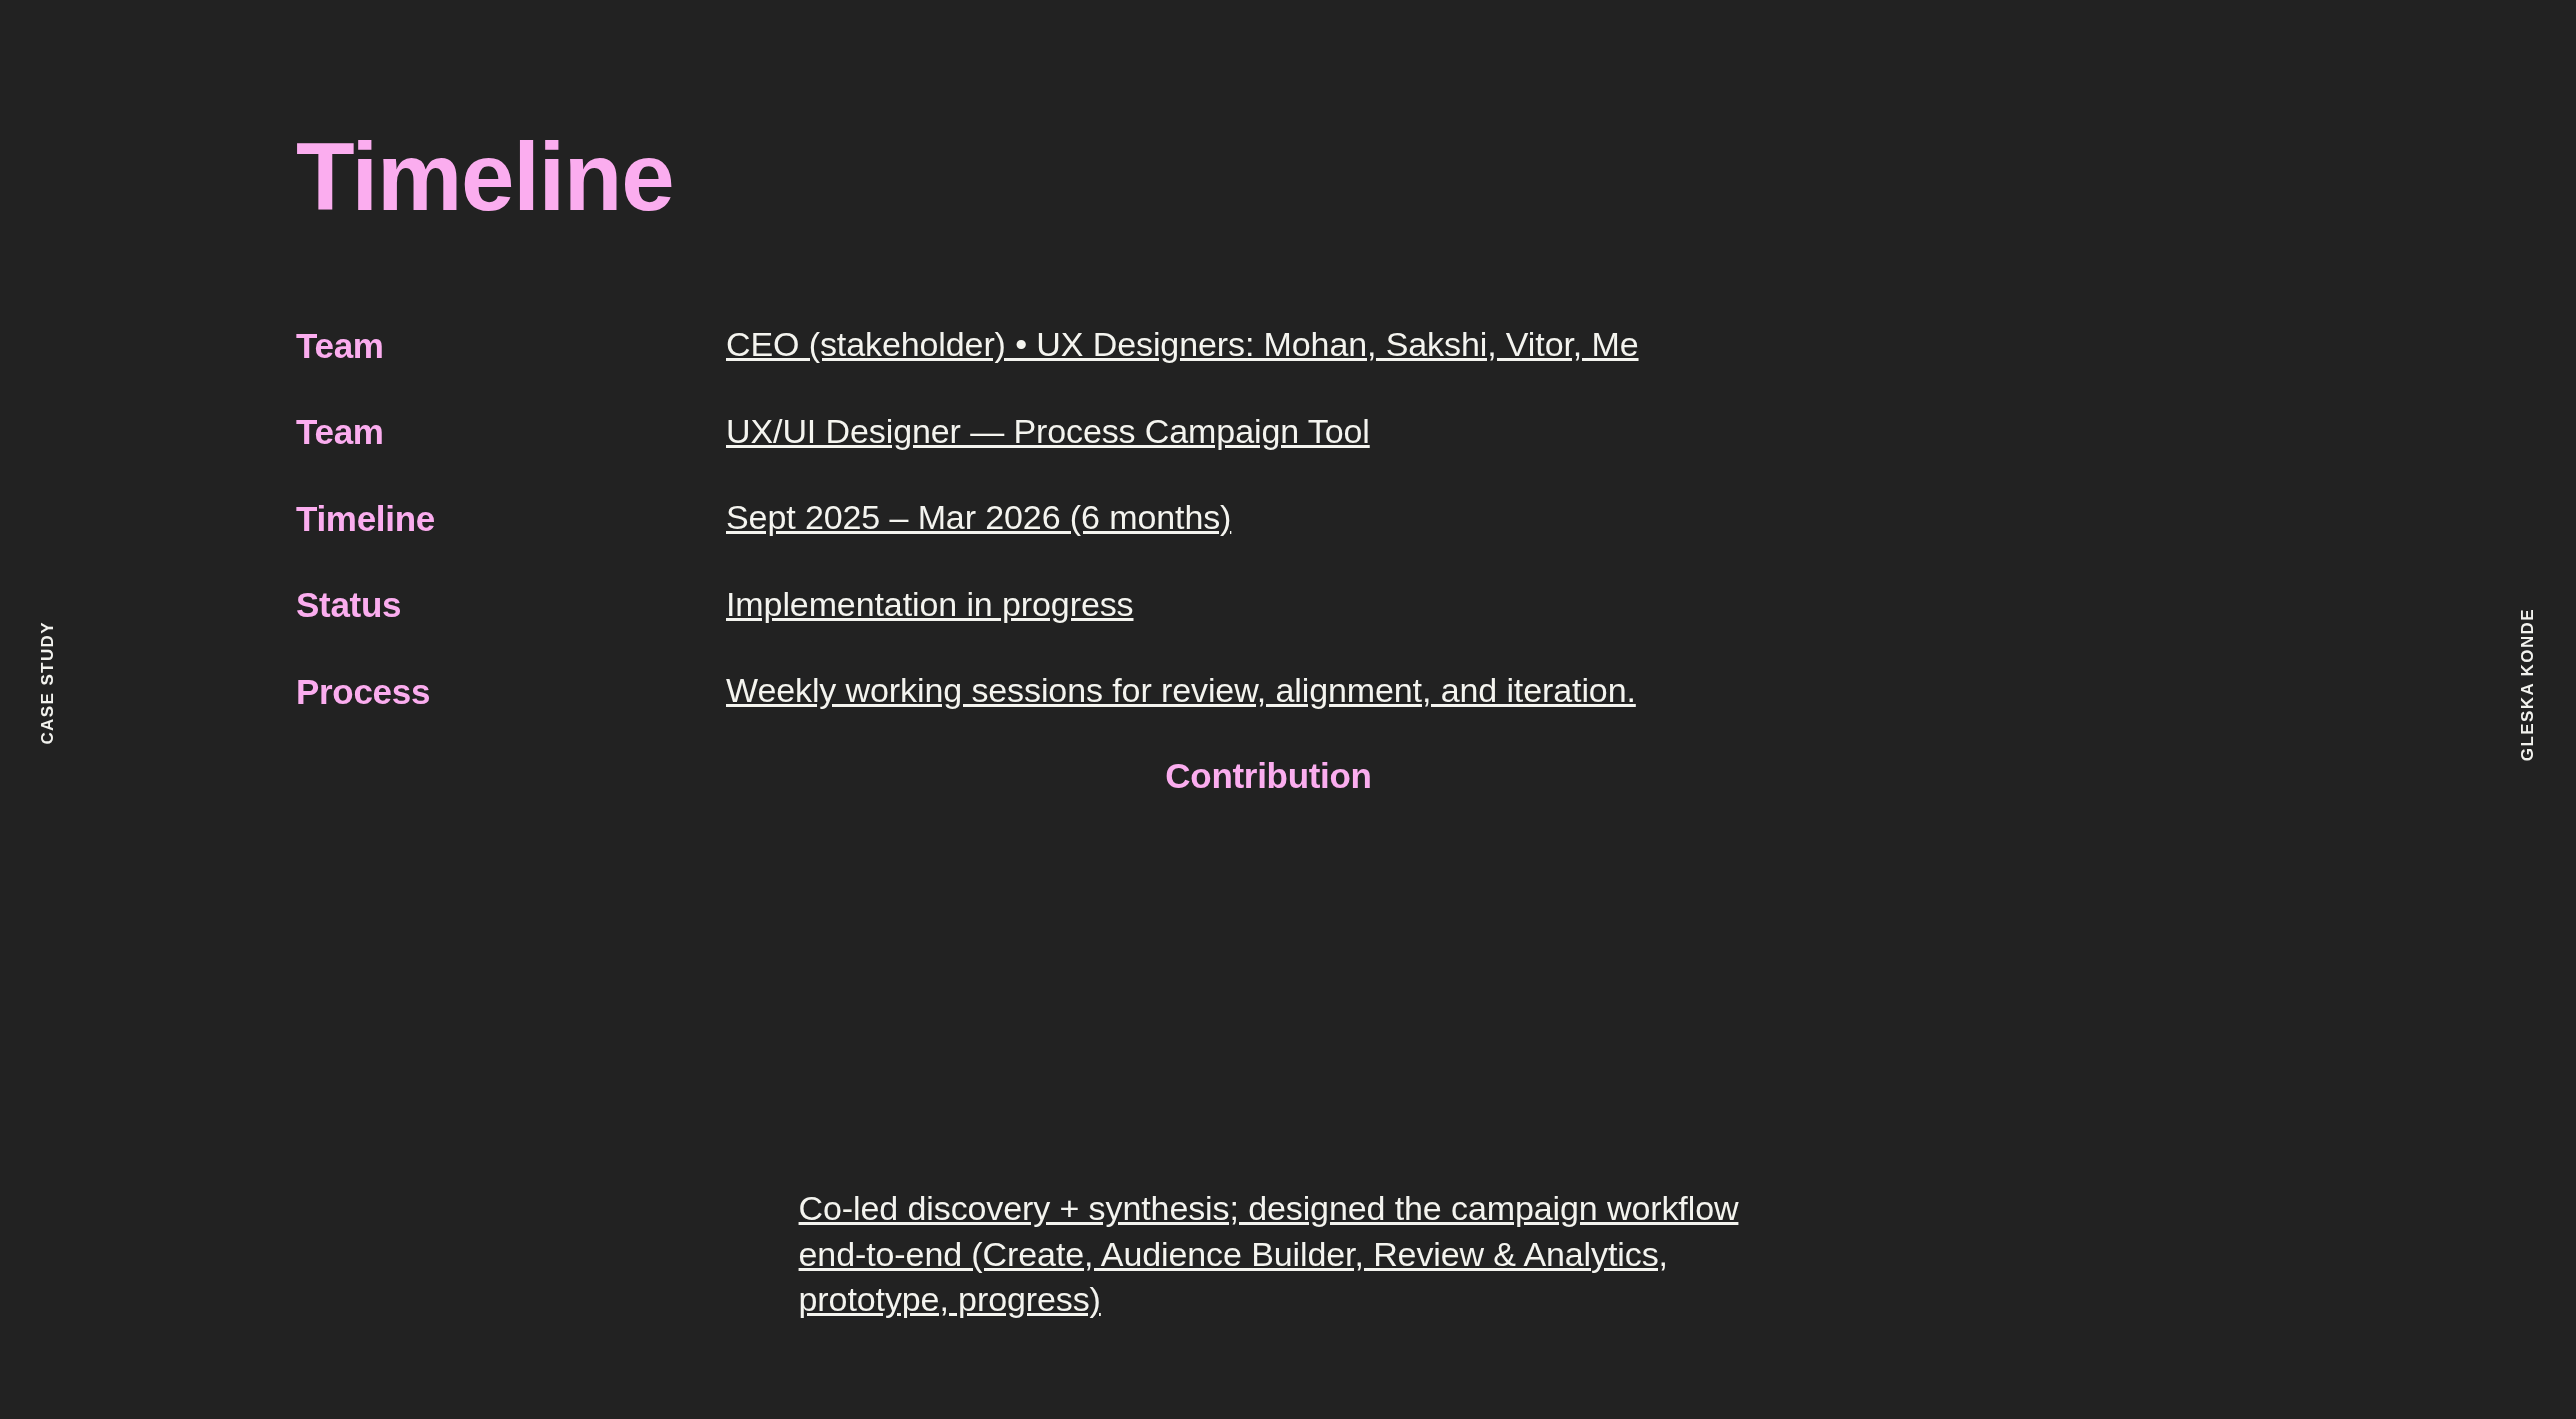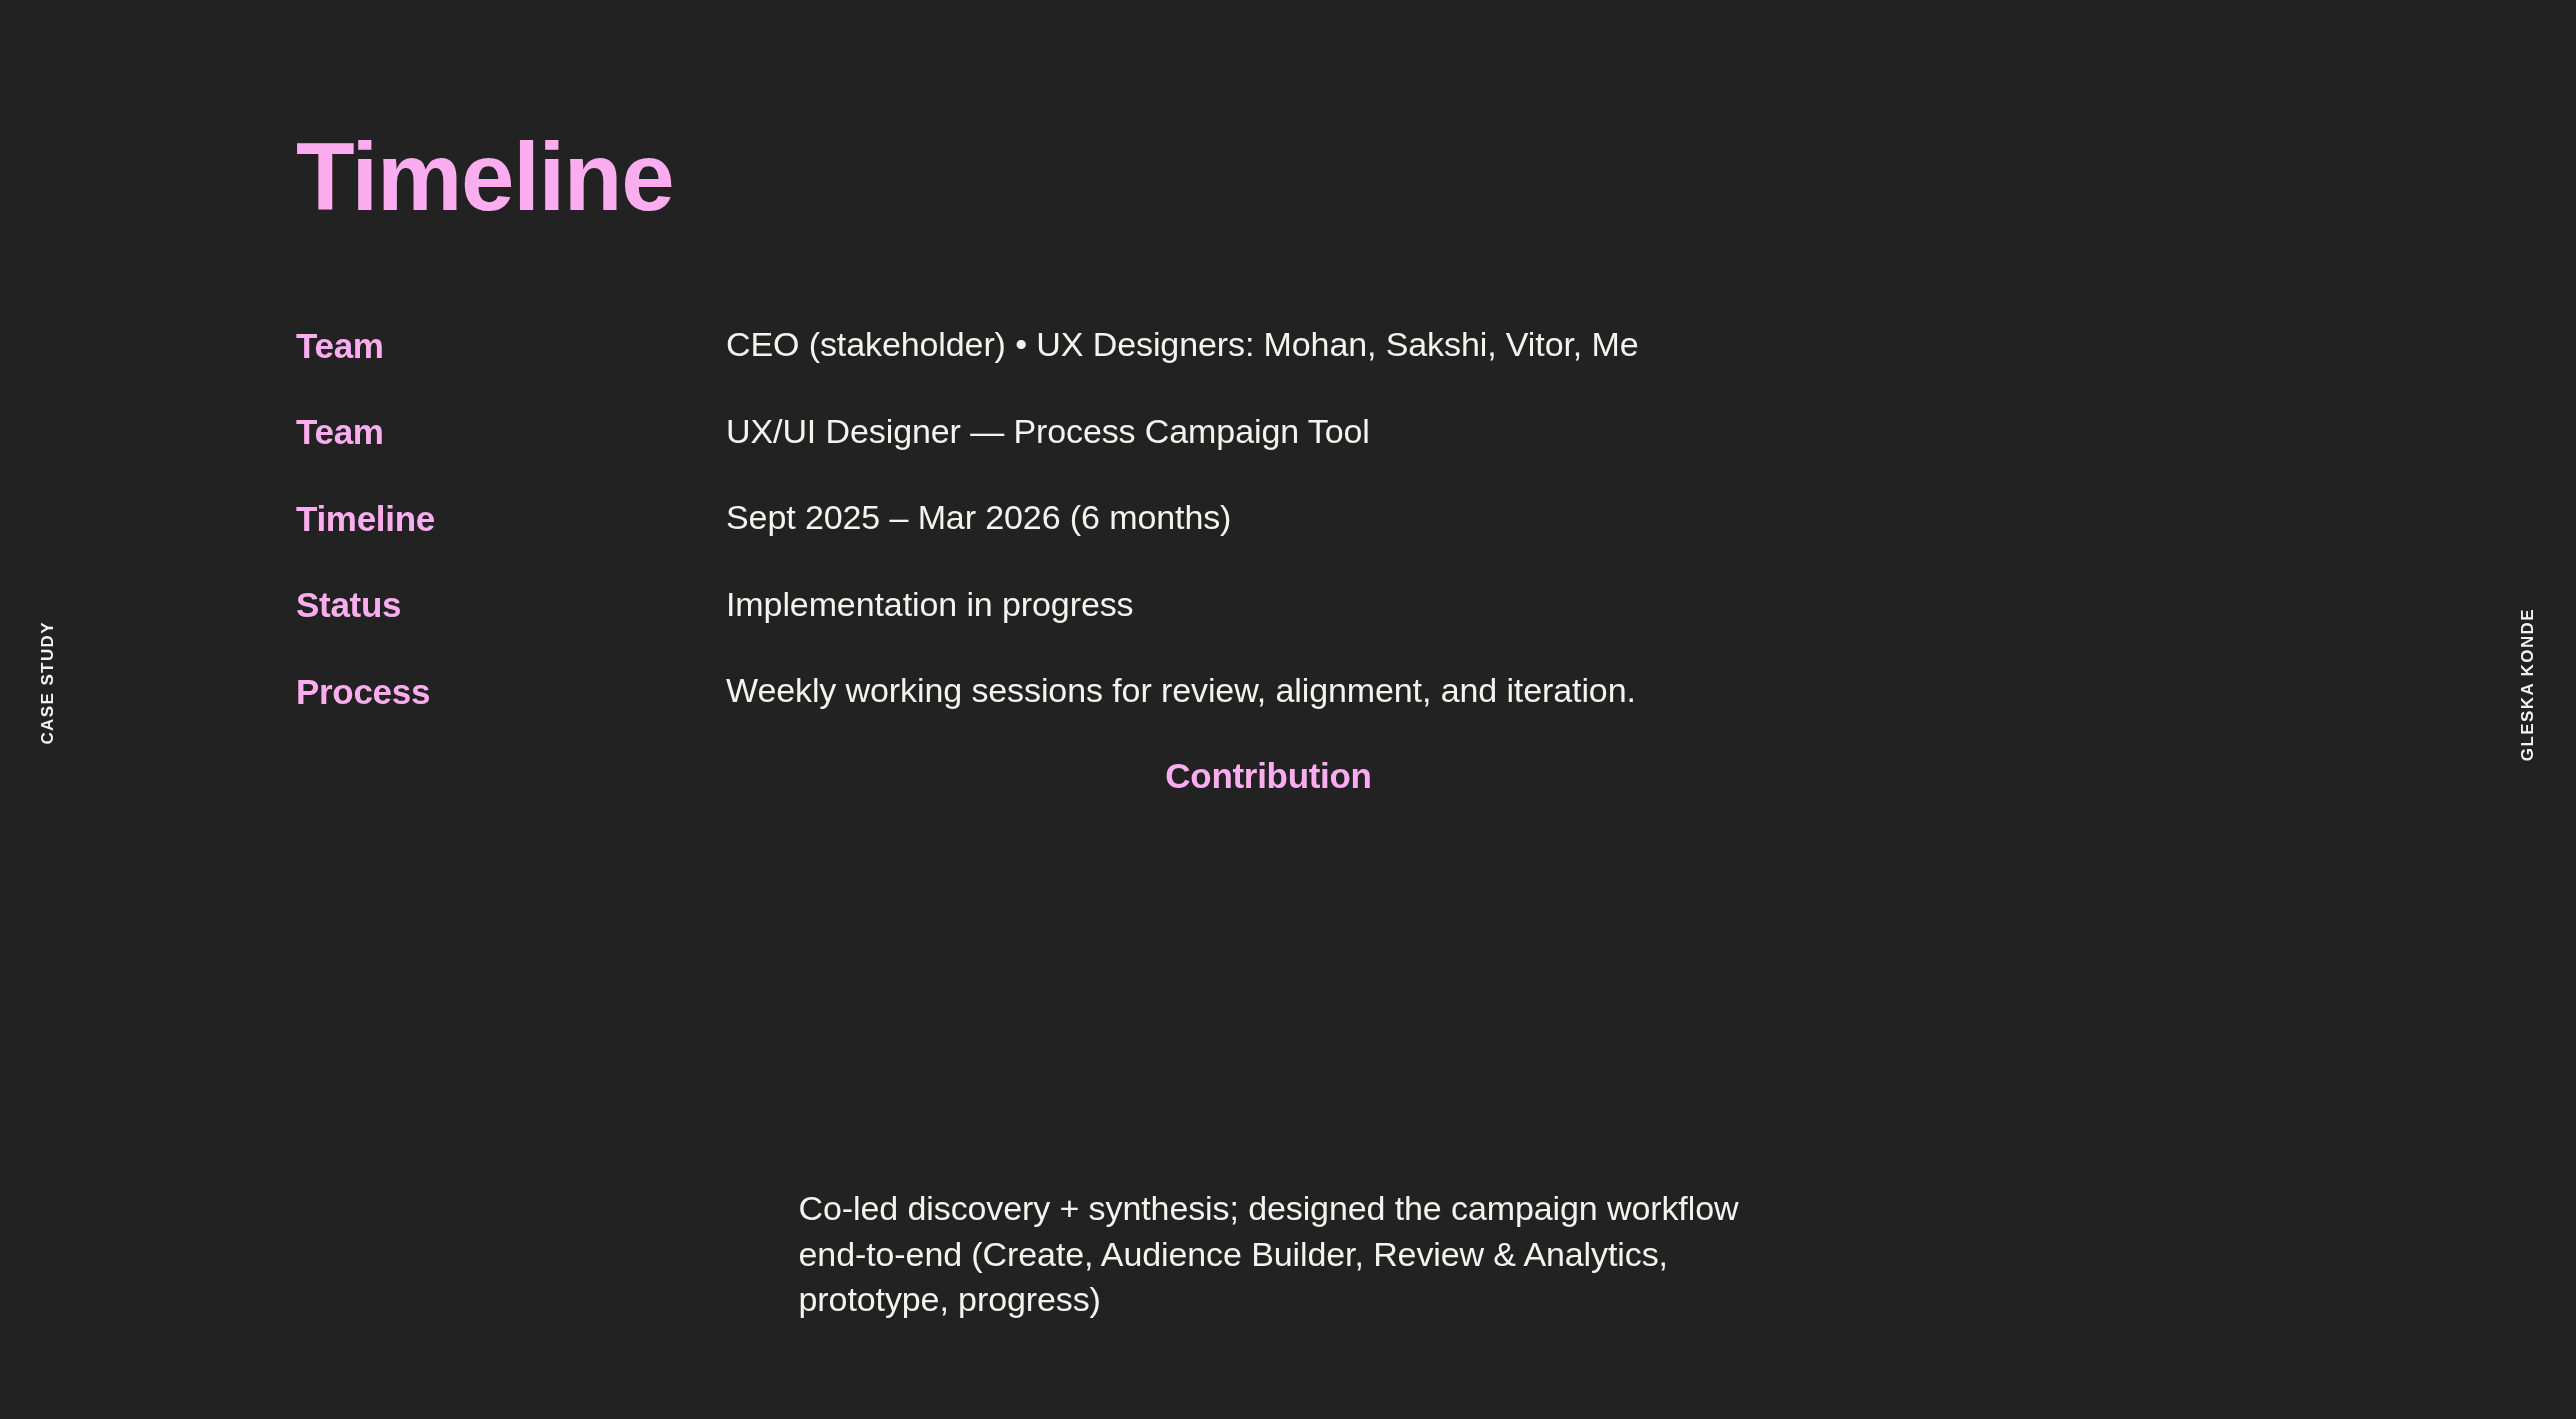--- a/index.html
+++ b/index.html
@@ -86,20 +86,21 @@
     flex: 1 1 auto;
     color: #f4f4ef;
     font-size: 34px;
     font-weight: 400;
     letter-spacing: -0.1px;
     line-height: 1.34;
     max-width: 1485px;
   }
   .meta-value .vline {
     display: block;
+    text-decoration: underline;
   }
 </style>
 </head>
 <body>
 
 <div class="slide">
 
   <div class="side-label left">CASE STUDY</div>
 
   <div class="side-label right">GLESKA KONDE</div>

